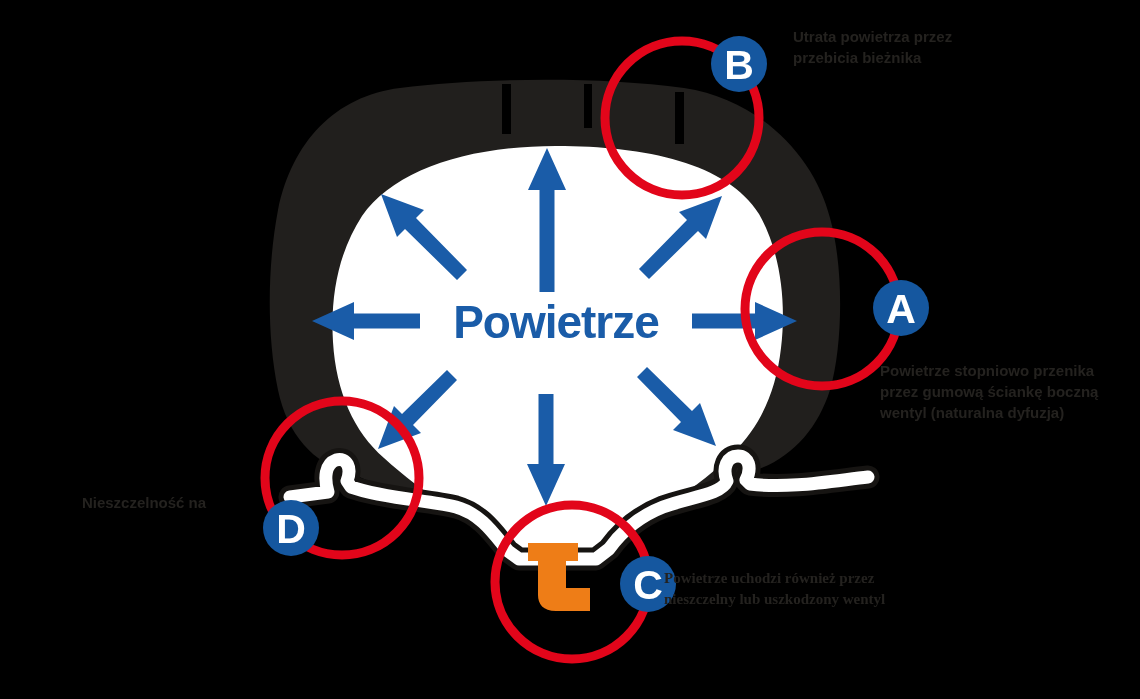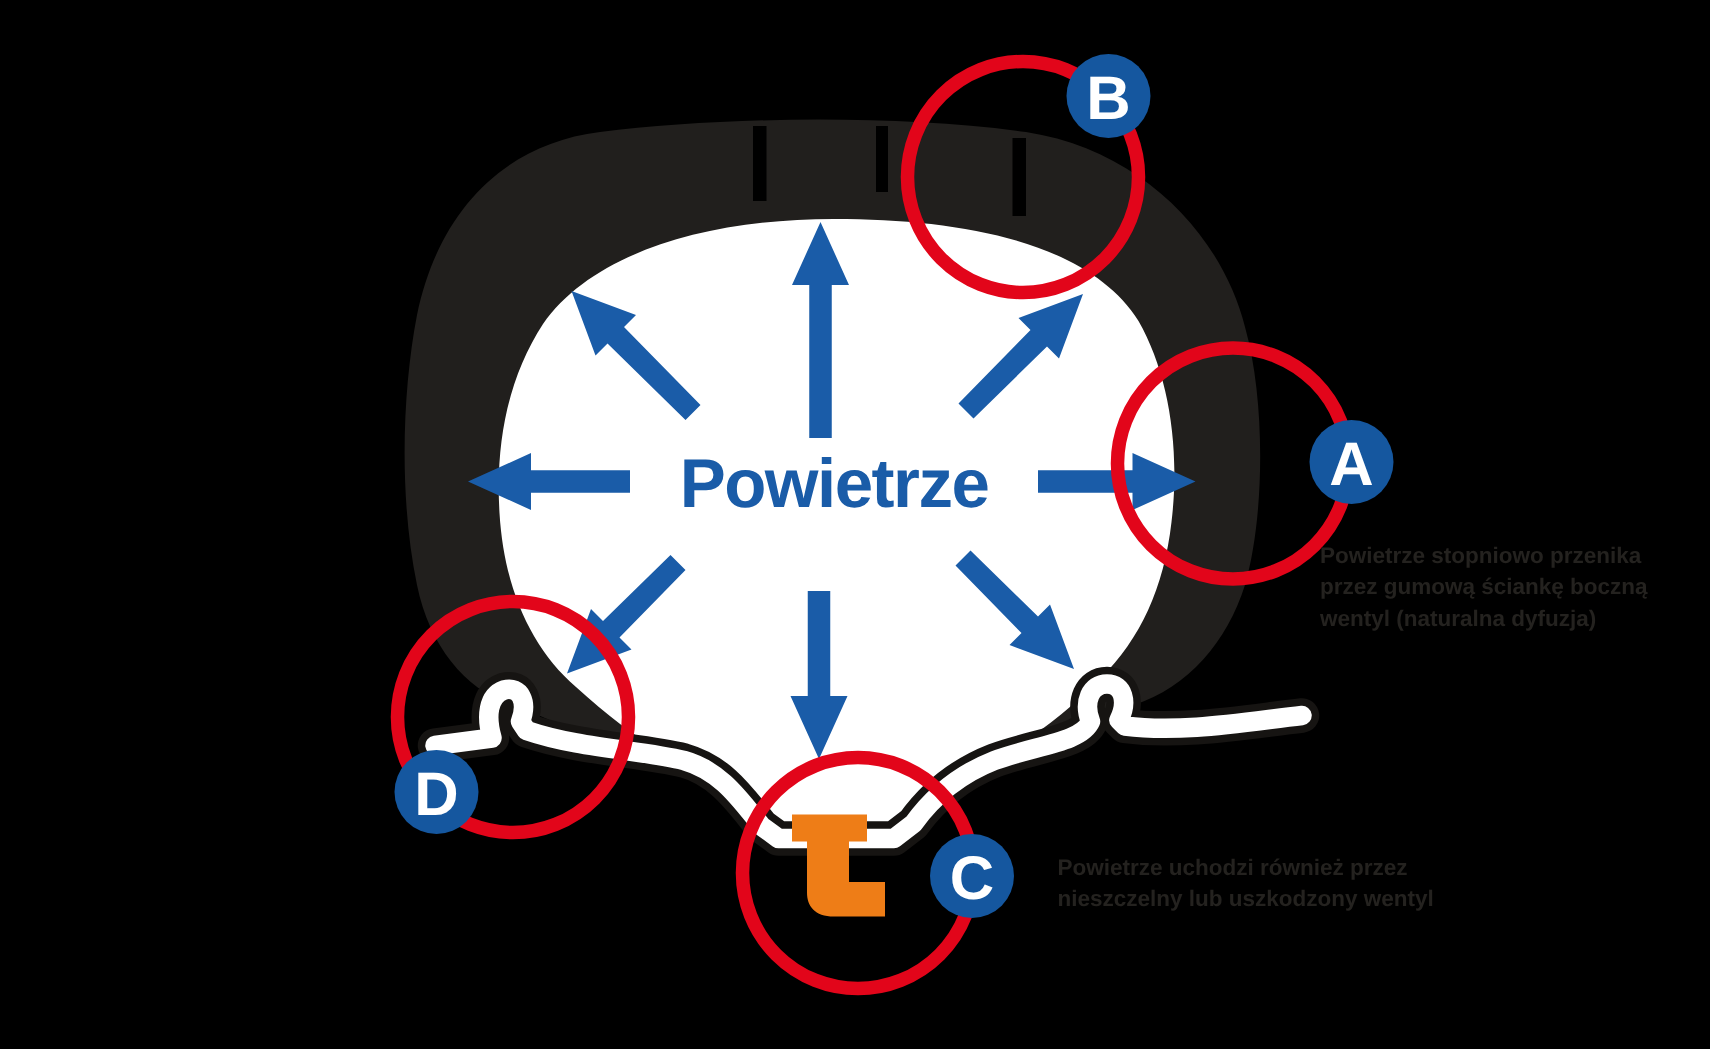--- a/index.html
+++ b/index.html
@@ -144,28 +144,33 @@
       <text class="marker-letter" x="901" y="323">A</text>
 
       <circle class="fill-disc" cx="291" cy="528" r="28"></circle>
       <text class="marker-letter" x="291" y="543">D</text>
 
       <circle class="fill-disc" cx="648" cy="584" r="28"></circle>
       <text class="marker-letter" x="648" y="599">C</text>
     </g>
   </svg>
 
+  <div class="note" style="left:793px;top:26px;">
+    <div>Utrata powietrza przez</div>
+    <div>przebicia bieżnika</div>
+  </div>
 
   <div class="note" style="left:880px;top:360px;">
     <div>Powietrze stopniowo przenika</div>
     <div>przez gumową ściankę boczną</div>
     <div>wentyl (naturalna dyfuzja)</div>
   </div>
 
   <div class="note center" style="left:38px;top:492px;width:212px;">
+    <div>Nieszczelność na</div>
   </div>
 
-  <div class="note" style="left:705px;top:568px;">
+  <div class="note" style="left:664px;top:568px;font-family:Liberation Serif, serif;">
     <div>Powietrze uchodzi również przez</div>
     <div>nieszczelny lub uszkodzony wentyl</div>
   </div>
 
 </div>
 
 </body></html>

